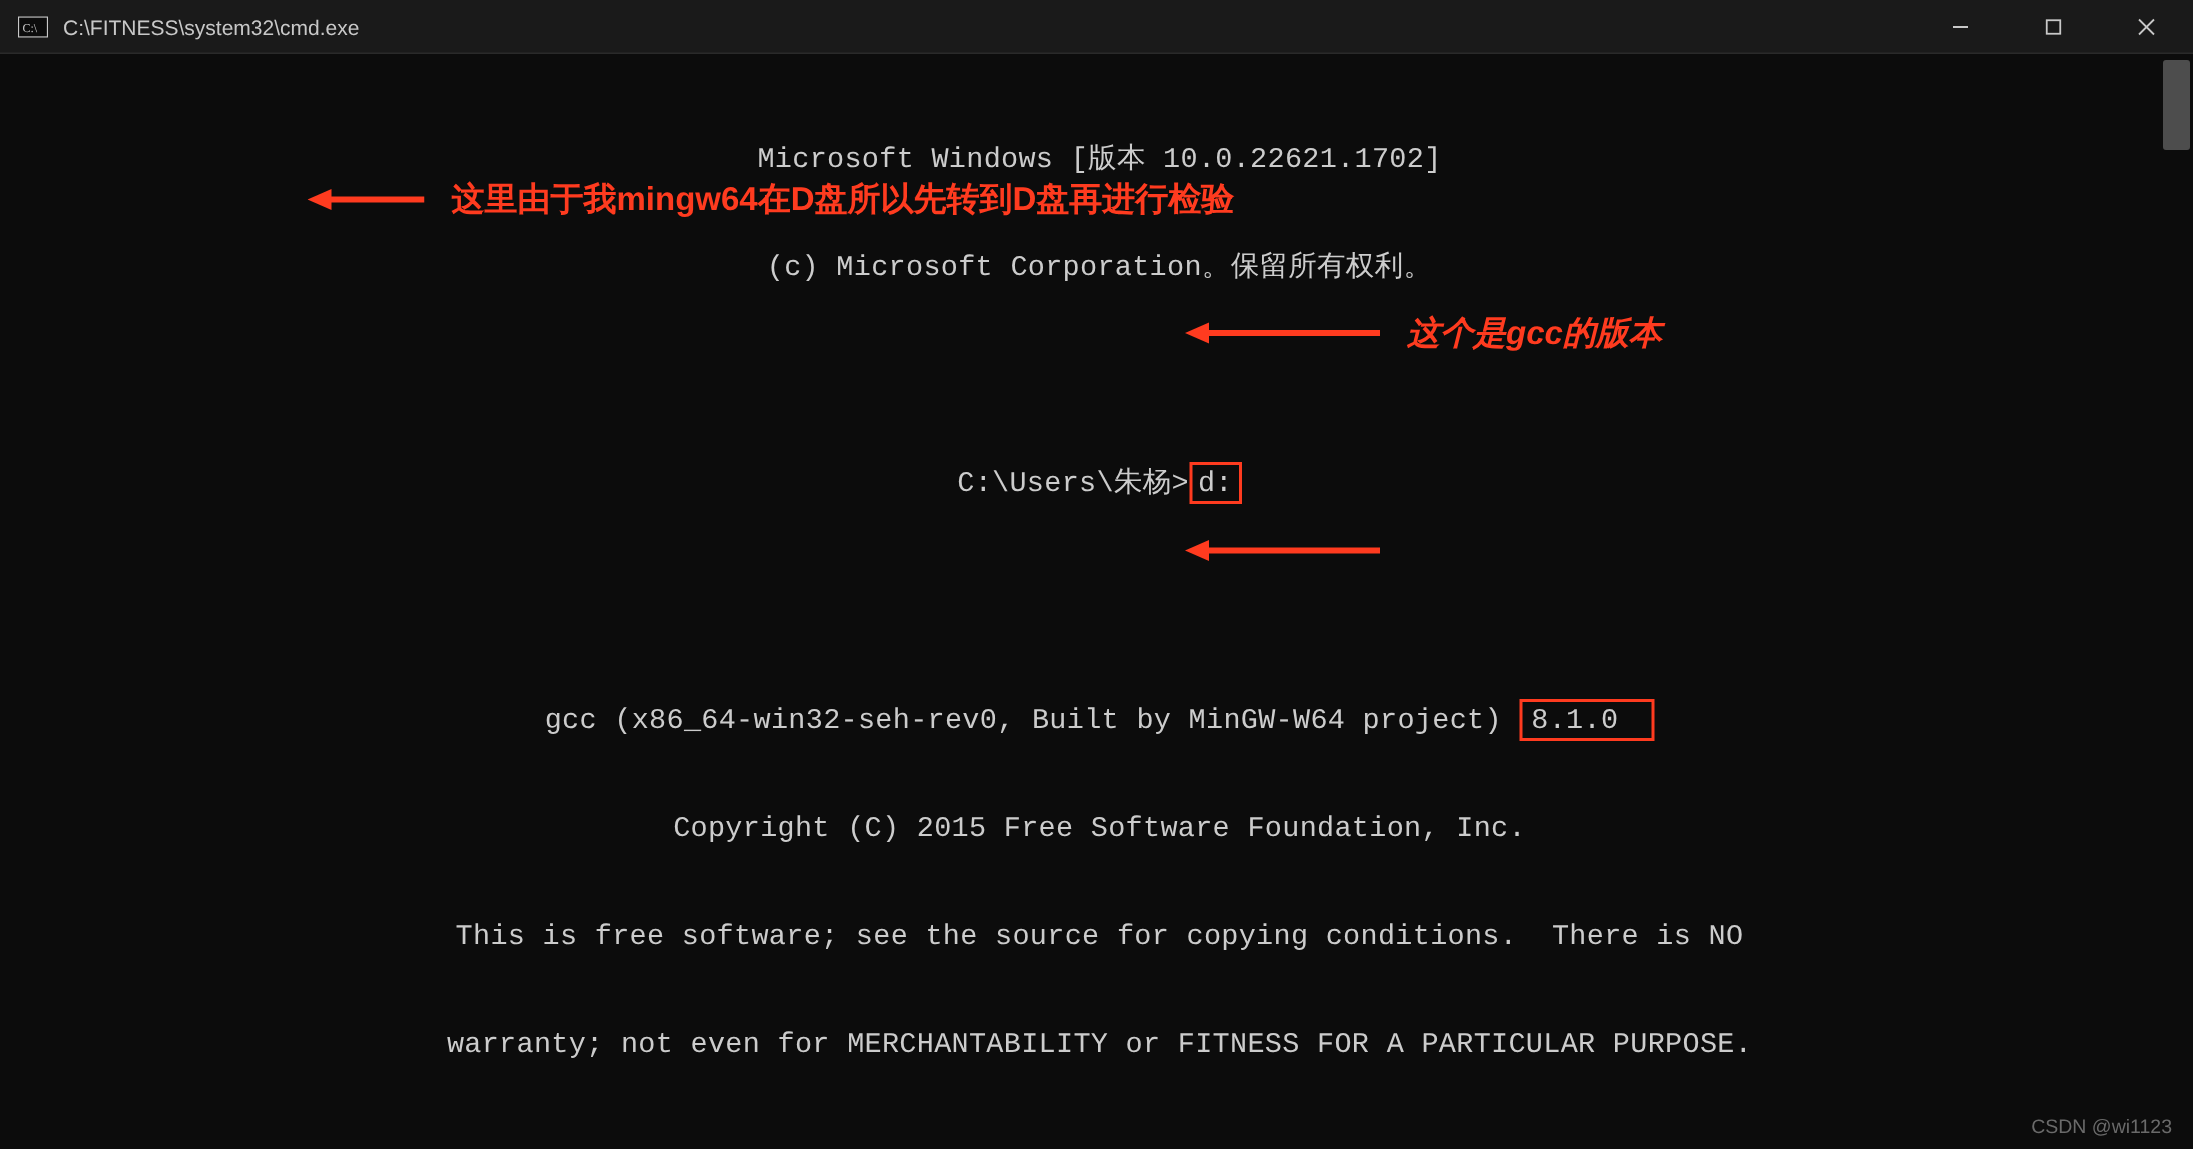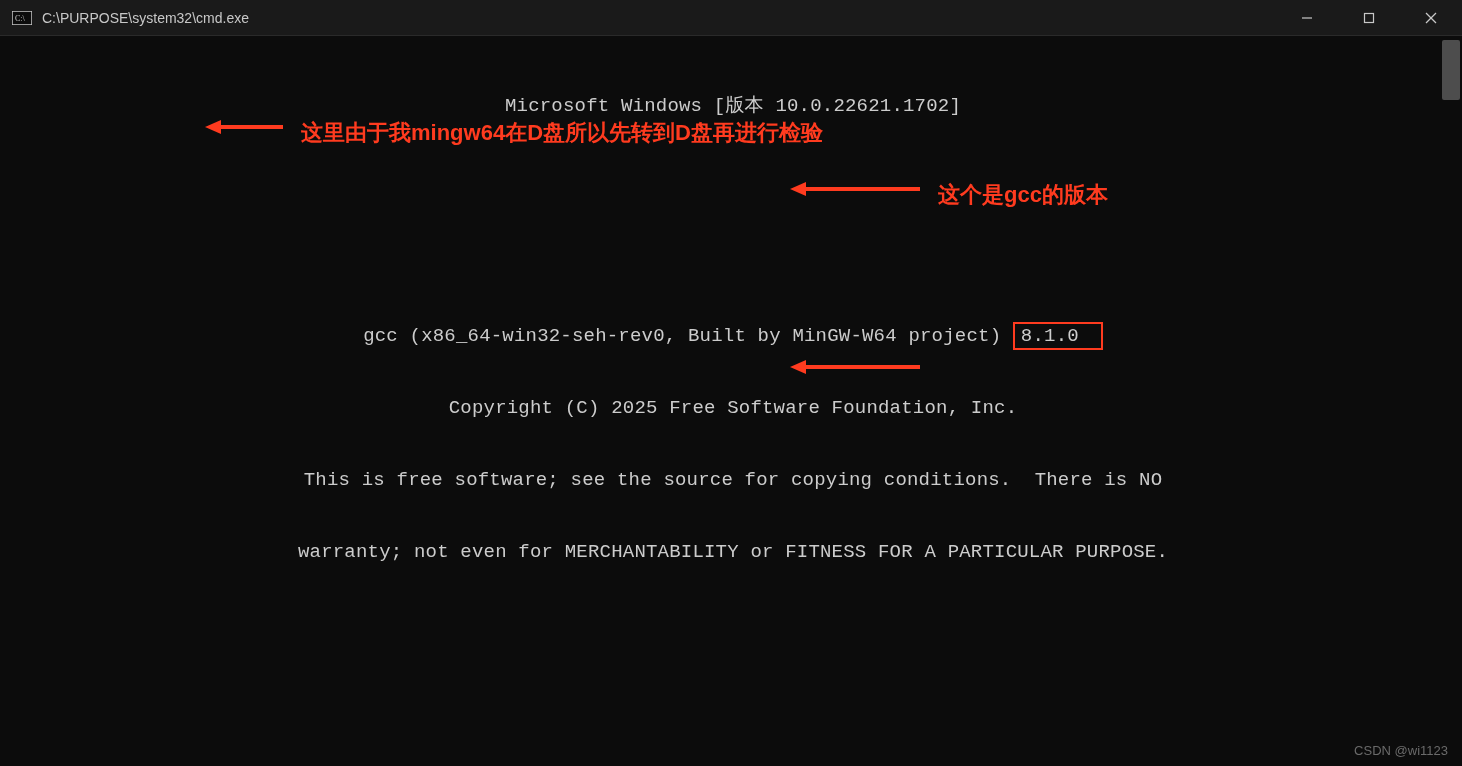--- a/index.html
+++ b/index.html
@@ -57,21 +57,21 @@
   .hlbox-wide { padding: 0 22px 0 6px; margin-top: 12px; }
 
   
   .anno {
     position: absolute;
     color: #ff3b1f;
     font-size: 22px;
     font-weight: 600;
     font-family: 'Microsoft YaHei','SimHei',sans-serif;
     display: flex;
-    align-items: flex-start;
+    align-items: center;
     white-space: nowrap;
   }
   .arrow-left { margin-right: 18px; }
   .arrow-left svg, .arrow-right svg { display:block; }
 
   
   .scrollbar {
     position: absolute;
     right: 2px; top: 40px;
     width: 18px; height: 60px;
@@ -92,21 +92,21 @@
 </head>
 <body>
 
 <div class="titlebar">
   <span class="titlebar-icon">
     <svg width="20" height="14" viewBox="0 0 20 14">
       <rect x="0" y="0" width="20" height="14" fill="#0c0c0c" stroke="#c8c8c8" stroke-width="1.5"></rect>
       <text x="3" y="10" font-size="8" fill="#c8c8c8" font-family="Consolas">C:\</text>
     </svg>
   </span>
-  <span class="titlebar-title">C:\PURPOSE\system32\cmd.exe</span>
+  <span class="titlebar-title">C:\FITNESS\system32\cmd.exe</span>
   <div class="win-controls">
     <div class="win-btn">
       <svg width="12" height="12" viewBox="0 0 12 12">
           <line x1="1" y1="6" x2="11" y2="6" stroke="#c8c8c8" stroke-width="1.2"></line>
         </svg>
     </div>
     <div class="win-btn">
       <svg width="12" height="12" viewBox="0 0 12 12">
           <rect x="1.5" y="1.5" width="9" height="9" fill="none" stroke="#c8c8c8" stroke-width="1.2"></rect>
         </svg>
@@ -115,24 +115,26 @@
       <svg width="12" height="12" viewBox="0 0 12 12">
           <line x1="1" y1="1" x2="11" y2="11" stroke="#c8c8c8" stroke-width="1.2"></line>
           <line x1="11" y1="1" x2="1" y2="11" stroke="#c8c8c8" stroke-width="1.2"></line>
         </svg>
     </div>
   </div>
 </div>
 
 <div class="terminal">
   <div class="line">Microsoft Windows [版本 10.0.22621.1702]</div>
+  <div class="line">(c) Microsoft Corporation。保留所有权利。</div>
   <div class="line">&nbsp;</div>
+  <div class="line"><span>C:\Users\朱杨&gt;</span><span class="hlbox">d:</span></div>
   <div class="line">&nbsp;</div>
   <div class="line"><span>gcc (x86_64-win32-seh-rev0, Built by MinGW-W64 project) </span><span class="hlbox hlbox-wide">8.1.0</span></div>
-  <div class="line">Copyright (C) 2025 Free Software Foundation, Inc.</div>
+  <div class="line">Copyright (C) 2015 Free Software Foundation, Inc.</div>
   <div class="line">This is free software; see the source for copying conditions.  There is NO</div>
   <div class="line">warranty; not even for MERCHANTABILITY or FITNESS FOR A PARTICULAR PURPOSE.</div>
   
   
   
   
   
   
   
   
@@ -145,21 +147,21 @@
 <div class="anno" style="left:205px; top:118px;">
   <span class="arrow-left">
     <svg width="78" height="18" viewBox="0 0 78 18">
         <line x1="78" y1="9" x2="12" y2="9" stroke="#ff3b1f" stroke-width="4"></line>
         <polygon points="0,9 16,2 16,16" fill="#ff3b1f"></polygon>
       </svg>
   </span>
   <span>这里由于我mingw64在D盘所以先转到D盘再进行检验</span>
 </div>
 
-<div class="anno" style="left:790px; top:180px;">
+<div class="anno" style="left:790px; top:207px;font-style:italic;">
   <span class="arrow-left">
     <svg width="130" height="18" viewBox="0 0 130 18">
         <line x1="130" y1="9" x2="12" y2="9" stroke="#ff3b1f" stroke-width="4"></line>
         <polygon points="0,9 16,2 16,16" fill="#ff3b1f"></polygon>
       </svg>
   </span>
   <span>这个是gcc的版本</span>
 </div>
 
 <div class="anno" style="left:790px; top:358px;">

